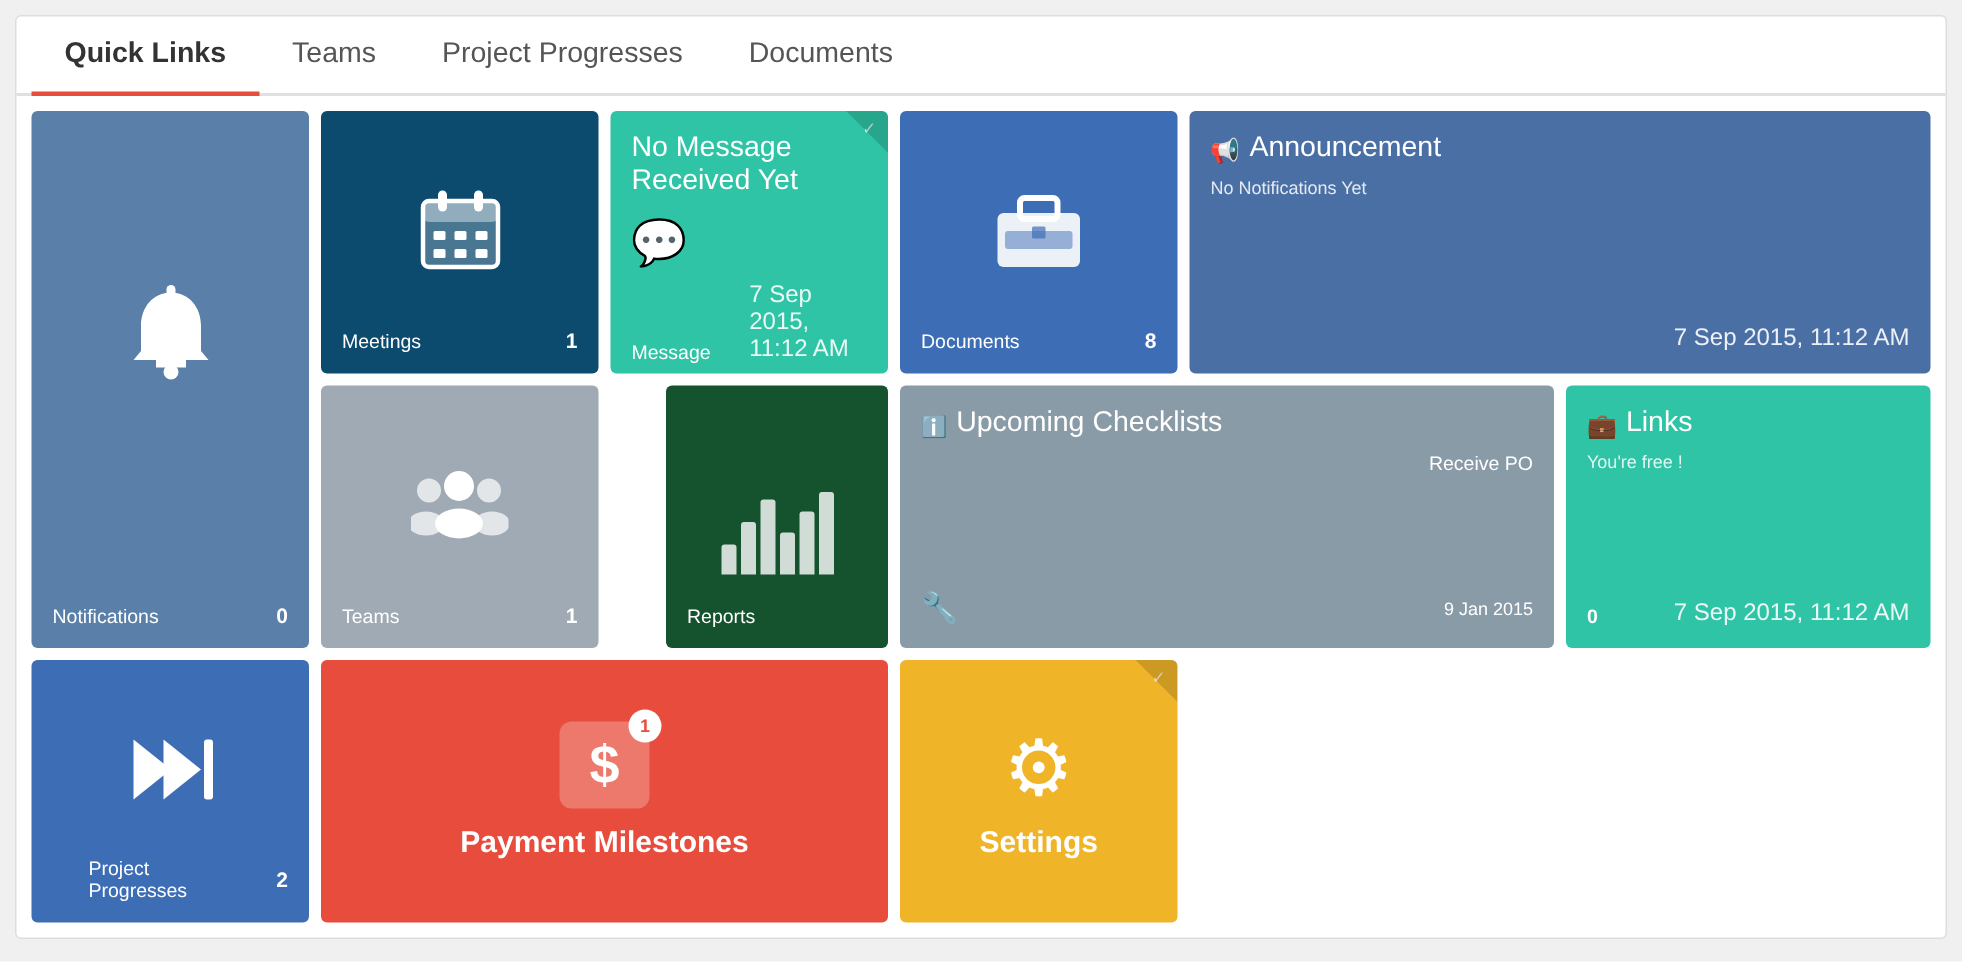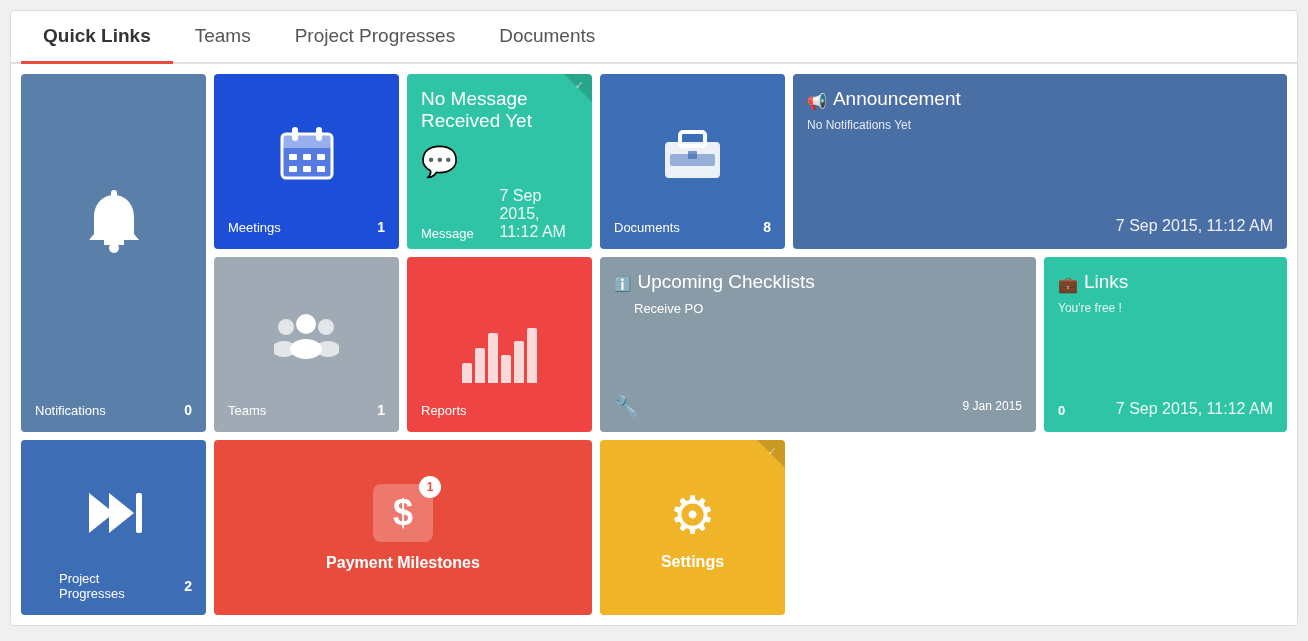--- a/index.html
+++ b/index.html
@@ -60,21 +60,21 @@
 
     
     .tile-notifications {
       background: #5a7fa8;
       grid-column: 1;
       grid-row: 1;
       align-items: center;
       justify-content: flex-end;
     }
     .tile-meetings {
-      background: #1d4ed8;
+      background: #0c4a6e;
       grid-column: 2;
       grid-row: 1;
       align-items: center;
       justify-content: flex-end;
     }
     .tile-message {
       background: #2ec4a5;
       grid-column: 3;
       grid-row: 1;
     }
@@ -93,25 +93,26 @@
 
     
     .tile-teams {
       background: #a0aab5;
       grid-column: 2;
       grid-row: 2;
       align-items: center;
       justify-content: flex-end;
     }
     .tile-reports {
-      background: #ef4444;
+      background: #14532d;
       grid-column: 3;
       grid-row: 2;
       align-items: center;
       justify-content: flex-end;
+      margin-left: 37px;
     }
     .tile-milestones {
       background: #8a9ba8;
       grid-column: 4 / 6;
       grid-row: 2;
     }
     .tile-tasks {
       background: #2ec4a5;
       grid-column: 6;
       grid-row: 2;
@@ -268,33 +269,33 @@
       position: absolute;
       top: -8px; right: -8px;
       background: #fff;
       color: #e74c3c;
       border-radius: 50%;
       width: 22px; height: 22px;
       font-size: 12px;
       font-weight: 700;
       display: flex; align-items: center; justify-content: center;
     }
-    .payment-label { font-size: 16px; font-weight: 600; }
+    .payment-label { font-size: 20px; font-weight: 600; }
 
     
     .settings-wrapper {
       display: flex;
       flex-direction: column;
       align-items: center;
       justify-content: center;
       gap: 8px;
       height: 100%;
     }
     .gears-icon { font-size: 52px; }
-    .settings-label { font-size: 16px; font-weight: 600; }
+    .settings-label { font-size: 20px; font-weight: 600; }
 
     
     .milestone-content { display: flex; flex-direction: column; height: 100%; }
   </style>
 </head>
 <body>
 
 <div class="container">
 
   <div class="tabs">
@@ -416,21 +417,21 @@
         <span class="tile-label">Reports</span>
       </div>
     </div>
 
     <div class="tile tile-milestones" style="grid-column:4/6;">
       <div class="milestone-content">
         <div style="display:flex; align-items:center; gap:6px; margin-bottom:4px;">
           <span style="font-size:14px;">ℹ️</span>
           <span class="tile-title">Upcoming Checklists</span>
         </div>
-        <span style="font-size:13px; padding-left:20px;">Receive PO</span>
+        <span style="font-size:13px; padding-left:20px;text-align:right;">Receive PO</span>
         <div style="margin-top:auto; display:flex; justify-content:space-between; align-items:center;">
           <span style="font-size:20px;">🔧</span>
           <span style="font-size:12px;">9 Jan 2015</span>
         </div>
       </div>
     </div>
 
     <div class="tile tile-tasks">
       <div style="display:flex; align-items:center; gap:6px; margin-bottom:4px;">
         <span style="font-size:16px;">💼</span>

